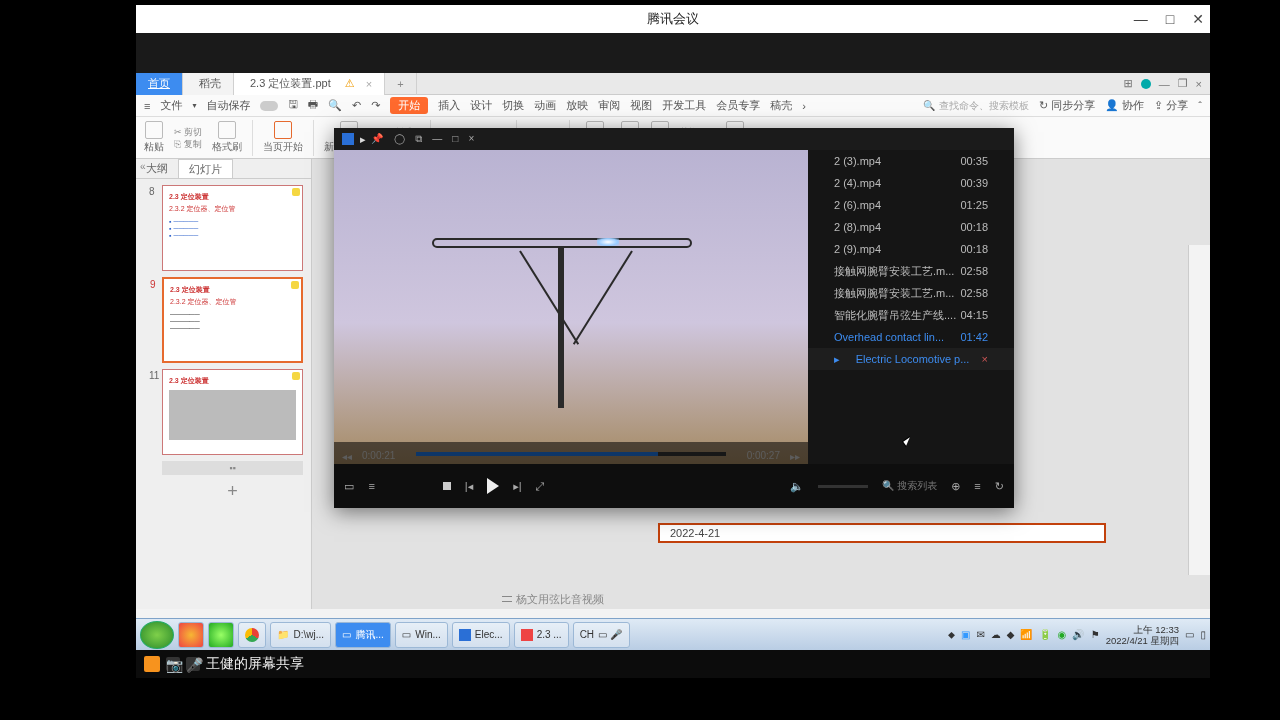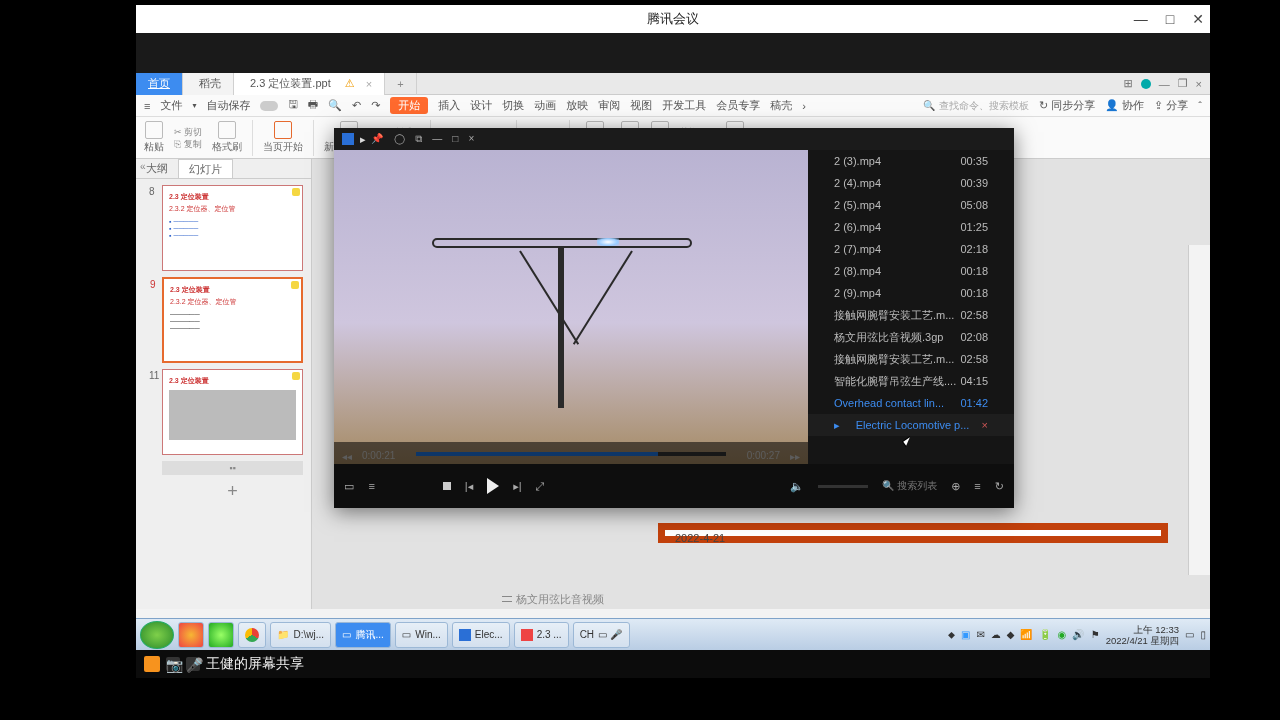--- a/index.html
+++ b/index.html
@@ -36,21 +36,21 @@
   .thumbs-tabs .active { background: #fff; border: 1px solid #ccc; border-bottom: none; }
   .thumb { margin: 6px 8px; background: #fff; border: 1px solid #c77; position: relative; }
   .thumb .num { position: absolute; left: -14px; top: 0; font-size: 10px; color: #666; }
   .thumb .warn { position: absolute; right: 2px; top: 2px; width: 8px; height: 8px; background: #f5d742; border-radius: 2px; }
   .thumb .inner { padding: 6px; font-size: 7px; color: #333; }
   .thumb .inner .h { color: #c33; font-weight: bold; margin-bottom: 2px; }
   .thumb-9 { border: 2px solid #e66a2e; }
   .thumb-add { text-align: center; font-size: 18px; color: #888; padding: 4px; }
 
   .canvas { flex: 1; background: #e2e2e2; position: relative; }
-  .date-strip { position: absolute; left: 346px; top: 364px; width: 510px; height: 20px; background: #fff; border: 7px solid #c2410c; font-size: 11px; color: #444; padding: 2px 10px; }
+  .date-strip { position: absolute; left: 346px; top: 364px; width: 448px; height: 20px; background: #fff; border: 2px solid #c2410c; font-size: 11px; color: #444; padding: 2px 10px; }
   .notes-bar { position: absolute; left: 190px; bottom: 2px; font-size: 11px; color: #888; }
   .notes-icon { display: inline-block; width: 10px; border-top: 1px solid #888; border-bottom: 1px solid #888; height: 6px; position: relative; top: -1px; margin-right: 4px; }
 
   
   .wps-status { position: absolute; left: 0; bottom: 0; right: 0; height: 20px; background: #f5f5f5; border-top: 1px solid #ccc; display: flex; align-items: center; font-size: 10px; color: #555; padding: 0 8px; gap: 12px; }
   .wps-status .spacer { flex: 1; }
 
   
   .player { position: absolute; left: 198px; top: 95px; width: 680px; height: 380px; background: #111; box-shadow: 0 4px 20px rgba(0,0,0,.5); color: #ddd; font-size: 11px; }
   .pl-title { height: 22px; background: #1b1b1b; display: flex; align-items: center; padding: 0 8px; gap: 6px; }
@@ -331,46 +331,34 @@
       <div class="pl-list" id="playlist">
           <div class="pl-item">
             <span class="nm">2 (3).mp4</span>
             <span>00:35</span>
           </div>
           <div class="pl-item">
             <span class="nm">2 (4).mp4</span>
             <span>00:39</span>
           </div>
           <div class="pl-item">
-            <span class="nm">2 (5).mp4</span>
-            <span>05:08</span>
-          </div>
-          <div class="pl-item">
             <span class="nm">2 (6).mp4</span>
             <span>01:25</span>
           </div>
           <div class="pl-item">
-            <span class="nm">2 (7).mp4</span>
-            <span>02:18</span>
-          </div>
-          <div class="pl-item">
             <span class="nm">2 (8).mp4</span>
             <span>00:18</span>
           </div>
           <div class="pl-item">
             <span class="nm">2 (9).mp4</span>
             <span>00:18</span>
           </div>
           <div class="pl-item">
             <span class="nm">接触网腕臂安装工艺.m...</span>
             <span>02:58</span>
-          </div>
-          <div class="pl-item">
-            <span class="nm">杨文用弦比音视频.3gp</span>
-            <span>02:08</span>
           </div>
           <div class="pl-item">
             <span class="nm">接触网腕臂安装工艺.m...</span>
             <span>02:58</span>
           </div>
           <div class="pl-item">
             <span class="nm">智能化腕臂吊弦生产线....</span>
             <span>04:15</span>
           </div>
           <div class="pl-item blue">

